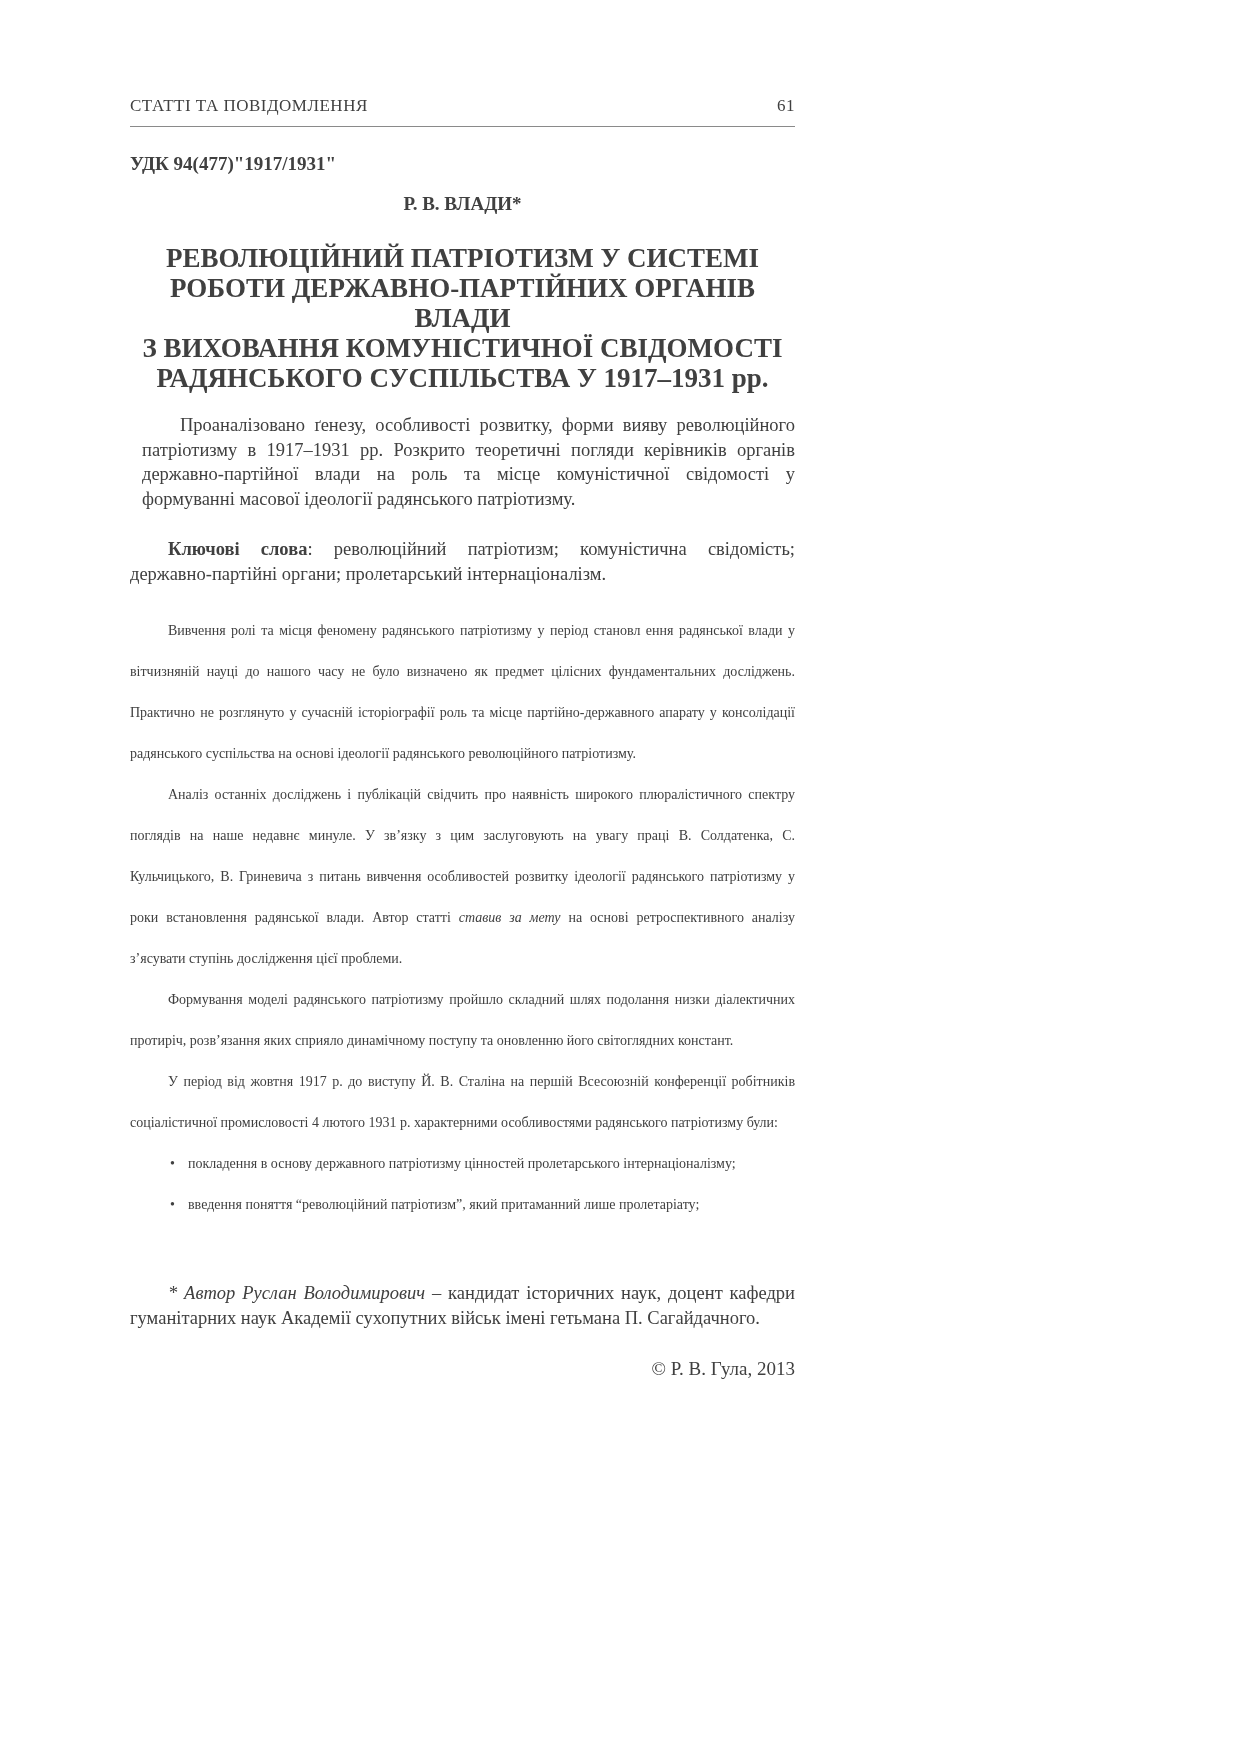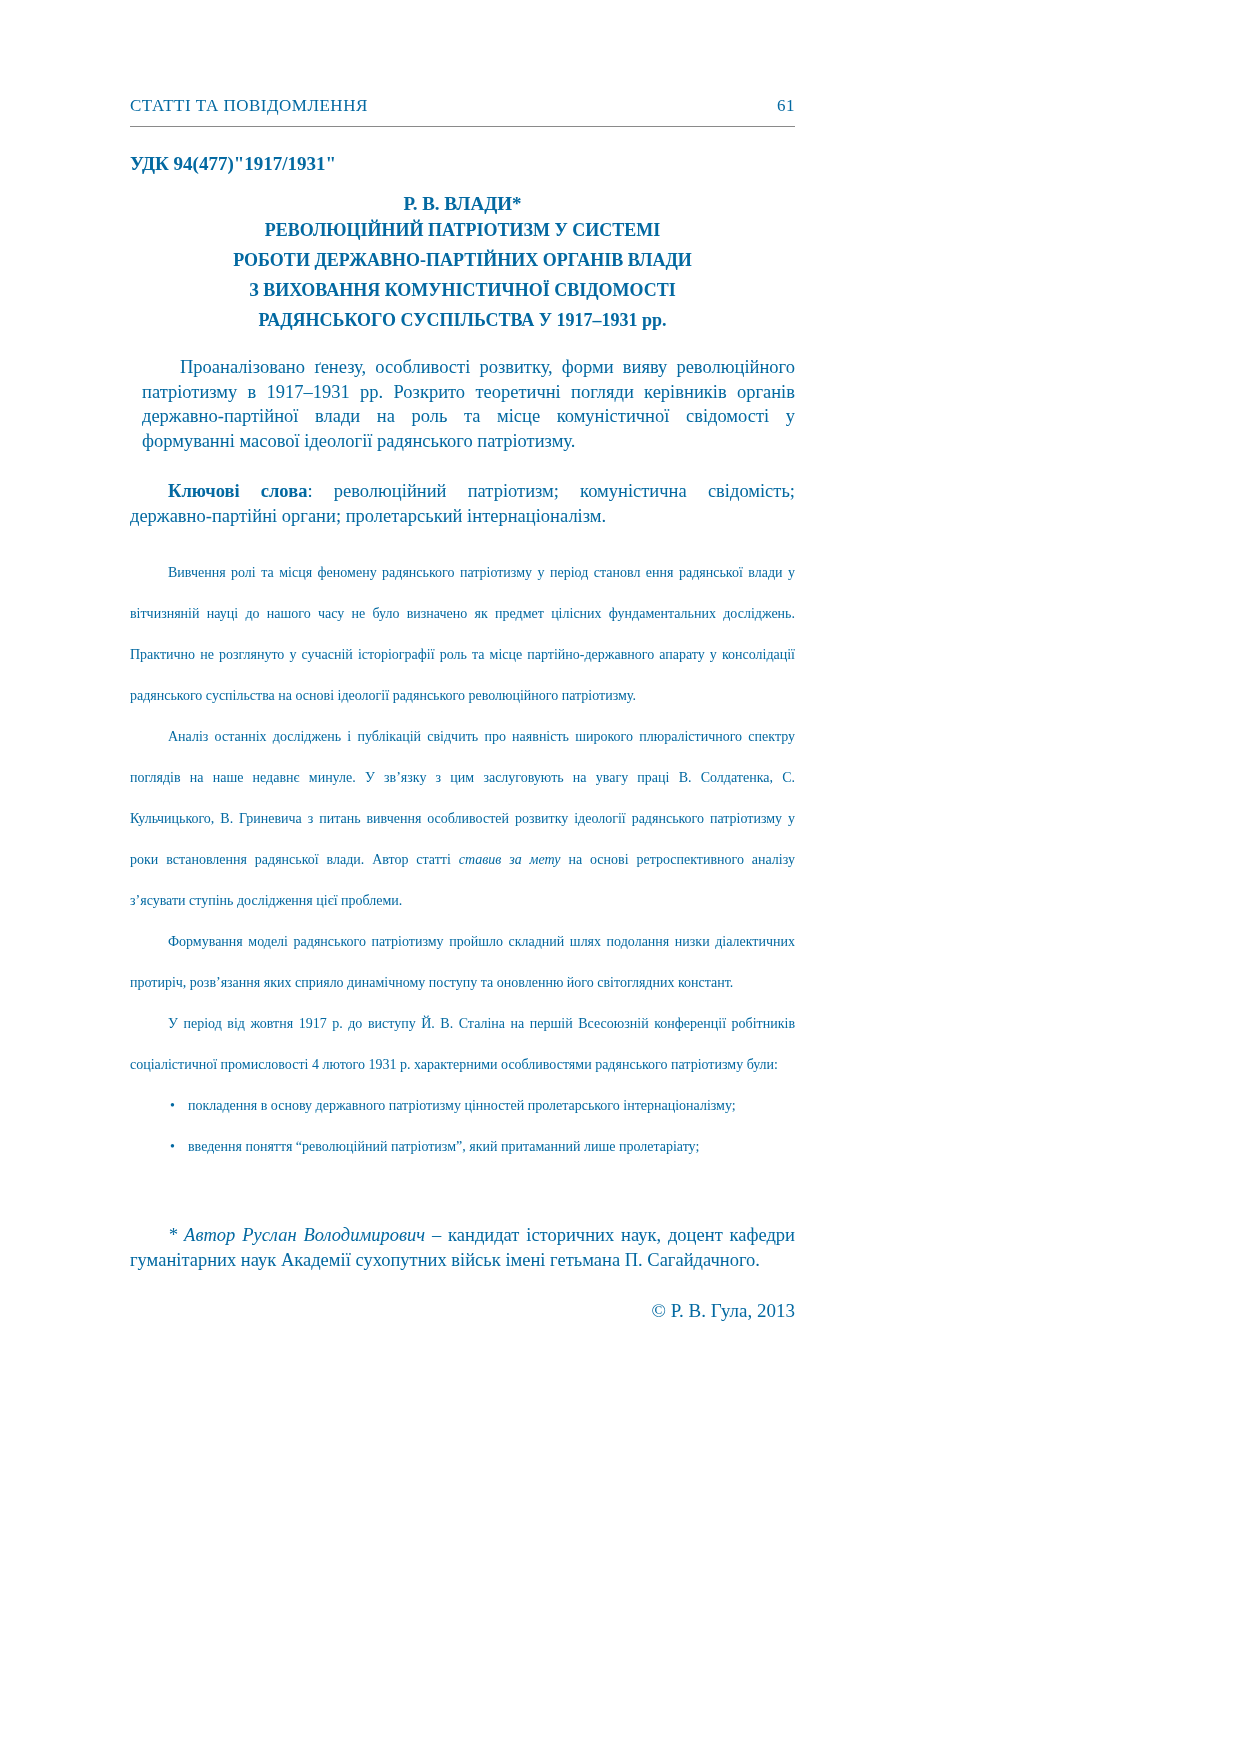--- a/index.html
+++ b/index.html
@@ -6,21 +6,21 @@
     margin: 0;
     padding: 0;
     background: #ffffff;
   }
   .page {
     position: relative;
     width: 1240px;
     height: 1754px;
     margin: 0 auto;
     background: #ffffff;
-    color: #0369a1;
+    color: #404040;
     font-family: "Liberation Serif", "DejaVu Serif", serif;
     box-sizing: border-box;
     padding: 96px 445px 0 130px;
   }
   
   .running-head {
     display: flex;
     justify-content: space-between;
     align-items: baseline;
     font-size: 17px;
@@ -37,23 +37,23 @@
     font-size: 19px;
     font-weight: bold;
   }
   .author {
     margin-top: 18px;
     text-align: center;
     font-size: 19px;
     font-weight: bold;
   }
   .title {
-    margin-top: 0;
+    margin-top: 28px;
     text-align: center;
-    font-size: 18px;
+    font-size: 27px;
     font-weight: bold;
     line-height: 30px;
   }
   .title .title-line { display: block; }
   
   .abstract, .keywords, .footnote {
     font-size: 18.5px;
     line-height: 24.5px;
     text-align: justify;
   }

